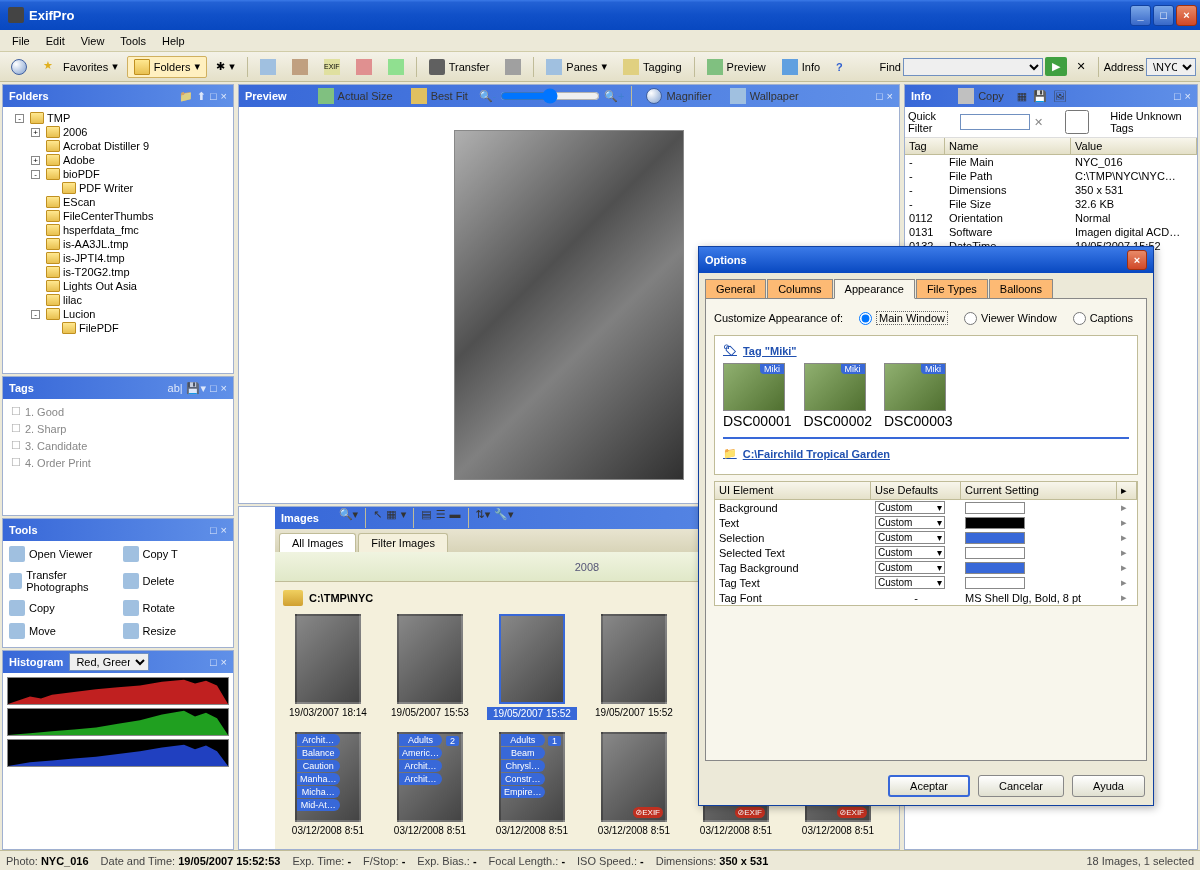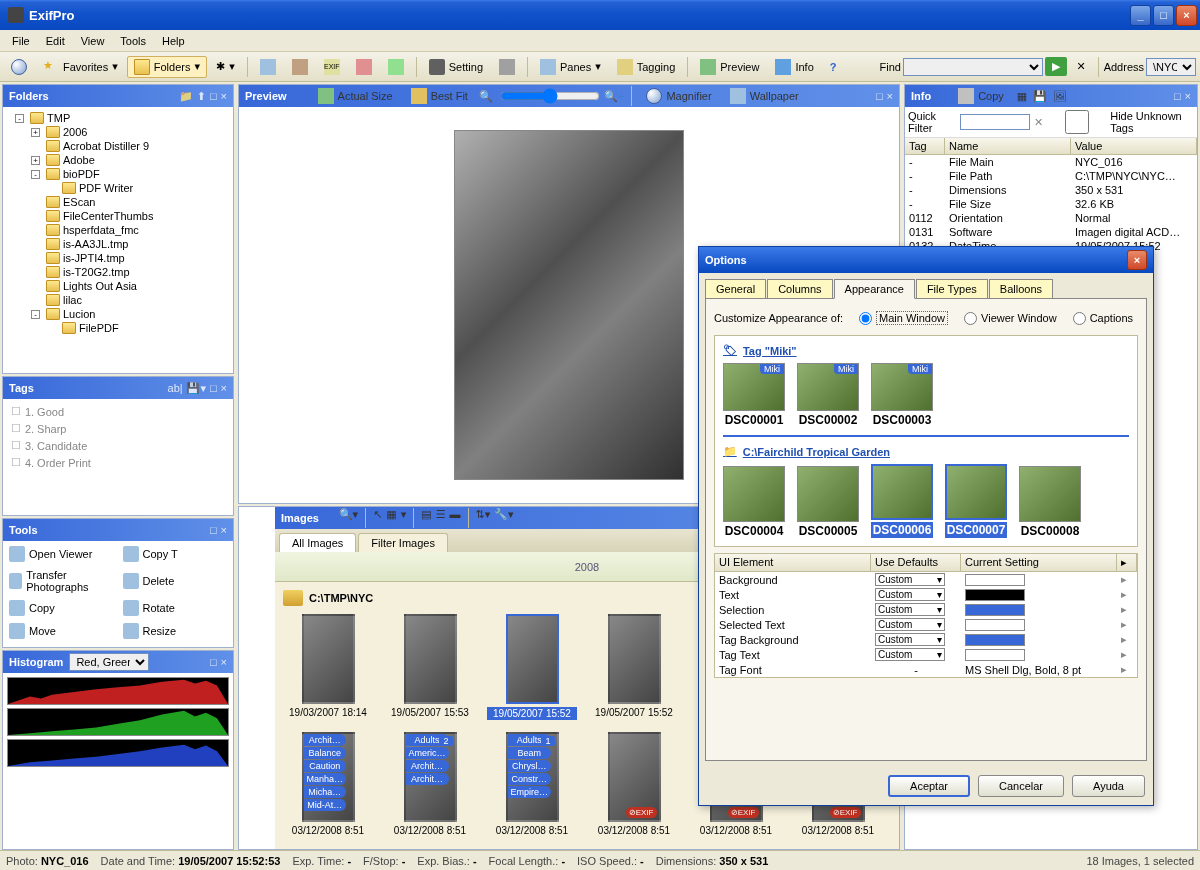--- a/index.html
+++ b/index.html
@@ -54,54 +54,54 @@
 .images-panel { flex: 1; padding-left: 36px; }
 .images-tabs { display: flex; background: linear-gradient(to bottom, #e8e4d0, #d8d4b8); padding: 4px 4px 0 4px; }
 .itab { padding: 3px 12px; background: #f4f0dc; border: 1px solid #c0bc98; border-bottom: none; border-radius: 3px 3px 0 0; margin-right: 2px; cursor: pointer; }
 .itab.active { background: white; }
 .timeline { height: 30px; background: linear-gradient(to bottom, #f0f4e0, #e0e8c8); border-bottom: 1px solid #c0bc98; display: flex; align-items: center; justify-content: center; color: #557; font-size: 10px; }
 .images-body { flex: 1; background: #f4f0dc; padding: 8px; overflow: auto; }
 .path-row { display: flex; align-items: center; gap: 6px; font-weight: bold; margin-bottom: 8px; }
 .path-ic { width: 20px; height: 16px; background: linear-gradient(to bottom, #f0d060, #d0a030); border-radius: 2px; }
 .thumbs { display: flex; flex-wrap: wrap; gap: 12px; }
 .thumb { width: 90px; text-align: center; cursor: pointer; }
-.thumb-img { width: 53px; height: 90px; background: linear-gradient(135deg, #888, #444); margin: 0 auto 3px; border: 2px solid transparent; position: relative; }
+.thumb-img { width: 66px; height: 90px; background: linear-gradient(135deg, #888, #444); margin: 0 auto 3px; border: 2px solid transparent; position: relative; }
 .thumb.selected .thumb-img { border-color: #3868d8; }
 .thumb-label { font-size: 10px; white-space: nowrap; }
 .thumb.selected .thumb-label { background: #3868d8; color: white; padding: 1px 2px; }
 .thumb-tags { position: absolute; top: 0; left: 0; }
 .thumb-tag { background: #3868d8; color: white; font-size: 9px; padding: 1px 3px; display: block; margin-bottom: 1px; border-radius: 0 6px 6px 0; }
 .exif-badge { position: absolute; bottom: 2px; right: 2px; background: #c03020; color: white; font-size: 8px; padding: 1px 3px; border-radius: 6px; }
 
 .info-panel { flex: 1; }
 .info-filter { padding: 3px; display: flex; align-items: center; gap: 4px; border-bottom: 1px solid #ddd; }
 .info-filter input { width: 70px; border: 1px solid #888; padding: 1px 2px; }
 .info-table { flex: 1; overflow: auto; }
 .info-hdr { display: grid; grid-template-columns: 40px 1fr 1fr; background: linear-gradient(to bottom, #f8f6ec, #e4e0c8); border-bottom: 1px solid #c0bc98; }
 .info-hdr > div { padding: 2px 4px; border-right: 1px solid #c0bc98; }
 .info-row { display: grid; grid-template-columns: 40px 1fr 1fr; }
 .info-row > div { padding: 1px 4px; overflow: hidden; text-overflow: ellipsis; white-space: nowrap; }
 
 .options-dialog { position: absolute; left: 698px; top: 246px; width: 456px; height: 560px; background: #ece9d8; border: 1px solid #1040a0; box-shadow: 2px 2px 8px rgba(0,0,0,0.3); display: flex; flex-direction: column; }
 .dlg-title { background: linear-gradient(to bottom, #3b7ae8, #0848c0); color: white; font-weight: bold; padding: 4px 6px; display: flex; align-items: center; height: 26px; }
 .dlg-close { margin-left: auto; width: 20px; height: 20px; background: linear-gradient(to bottom, #e88a68, #d04828); border: 1px solid #a03010; border-radius: 3px; display: flex; align-items: center; justify-content: center; cursor: pointer; }
 .dlg-tabs { display: flex; padding: 6px 6px 0 6px; }
-.dtab { padding: 3px 10px; background: #fef9c3; border: 1px solid #888; border-bottom: none; margin-right: 1px; cursor: pointer; }
+.dtab { padding: 3px 10px; background: #fdba74; border: 1px solid #888; border-bottom: none; margin-right: 1px; cursor: pointer; }
 .dtab.active { background: #f8f6ec; border-bottom: 1px solid #f8f6ec; position: relative; z-index: 1; }
 .dlg-body { flex: 1; margin: 0 6px 6px; border: 1px solid #888; background: #f8f6ec; padding: 8px; overflow: auto; margin-top: -1px; }
 .dlg-row { display: flex; align-items: center; gap: 16px; padding: 4px 0; }
 .radio { display: flex; align-items: center; gap: 4px; cursor: pointer; }
 .radio input { margin: 0; }
 .sample-area { border: 1px solid #c0bc98; background: white; padding: 8px; margin: 6px 0; }
 .sample-hdr { display: flex; align-items: center; gap: 6px; font-weight: bold; text-decoration: underline; color: #2050b0; margin-bottom: 6px; }
-.sample-thumbs { display: flex; gap: 12px; align-items: flex-end; }
+.sample-thumbs { display: flex; gap: 12px; }
 .sthumb { text-align: center; }
 .sthumb-img { width: 62px; height: 48px; background: linear-gradient(135deg, #90b070, #507030); border: 1px solid #888; margin-bottom: 2px; position: relative; }
 .sthumb.sel .sthumb-img { border: 2px solid #3868d8; }
-.sthumb-lbl { font-size: 12px; font-weight: bold; }
+.sthumb-lbl { font-size: 14px; }
 .sthumb.sel .sthumb-lbl { background: #3868d8; color: white; padding: 1px; }
 .stag { position: absolute; top: 0; right: 0; background: #3868d8; color: white; font-size: 9px; padding: 0 4px; border-radius: 0 0 0 4px; }
 .settings-hdr { display: flex; justify-content: space-between; text-decoration: underline; color: #2050b0; padding: 4px 0; }
 .settings-table { border: 1px solid #c0bc98; background: white; }
 .set-hdr { display: grid; grid-template-columns: 1fr 90px 1fr 20px; background: linear-gradient(to bottom, #f8f6ec, #e4e0c8); }
 .set-hdr > div { padding: 2px 4px; border-right: 1px solid #c0bc98; border-bottom: 1px solid #c0bc98; }
 .set-row { display: grid; grid-template-columns: 1fr 90px 1fr 20px; }
 .set-row > div { padding: 1px 4px; display: flex; align-items: center; }
 .combo { border: 1px solid #888; padding: 0 2px; display: flex; align-items: center; font-size: 10px; background: white; width: 70px; }
 .combo::after { content: "▾"; margin-left: auto; }
@@ -159,21 +159,21 @@
     </div>
   <div class="tbtn">
       <span class="ic" style="background:#e09090"></span>
     </div>
   <div class="tbtn">
       <span class="ic" style="background:#90e090"></span>
     </div>
   <div class="sep"></div>
   <div class="tbtn">
       <span class="ic" style="background:#606060;border-radius:2px"></span>
-      <span>Setting</span>
+      <span>Transfer</span>
     </div>
   <div class="tbtn">
       <span class="ic" style="background:#a0a0a0"></span>
     </div>
   <div class="sep"></div>
   <div class="tbtn"><span class="ic" style="background:#a0c0e0"></span><span>Panes</span> ▾</div>
   <div class="tbtn">
       <span class="ic" style="background:#e0d080"></span>
       <span>Tagging</span>
     </div>
@@ -670,42 +670,20 @@
               <span class="stag">Miki</span>
             </div>
             <div class="sthumb-lbl">DSC00003</div>
           </div>
         </div>
       <hr style="margin:8px 0;border:1px solid #3868d8">
       <div class="sample-hdr">
           <span>📁</span>
           <span>C:\Fairchild Tropical Garden</span>
         </div>
-      <div class="sample-thumbs" id="sample-path-thumbs">
-          <div class="sthumb">
-            <div class="sthumb-img" style="height:56px"></div>
-            <div class="sthumb-lbl">DSC00004</div>
-          </div>
-          <div class="sthumb">
-            <div class="sthumb-img" style="height:56px"></div>
-            <div class="sthumb-lbl">DSC00005</div>
-          </div>
-          <div class="sthumb sel">
-            <div class="sthumb-img" style="height:56px"></div>
-            <div class="sthumb-lbl">DSC00006</div>
-          </div>
-          <div class="sthumb sel">
-            <div class="sthumb-img" style="height:56px"></div>
-            <div class="sthumb-lbl">DSC00007</div>
-          </div>
-          <div class="sthumb">
-            <div class="sthumb-img" style="height:56px"></div>
-            <div class="sthumb-lbl">DSC00008</div>
-          </div>
-        </div>
     </div>
     <div class="settings-table">
       <div class="set-hdr">
         <div>UI Element</div>
         <div>Use Defaults</div>
         <div>Current Setting</div>
         <div>▸</div>
       </div>
       <div id="settings-rows">
           <div class="set-row">

